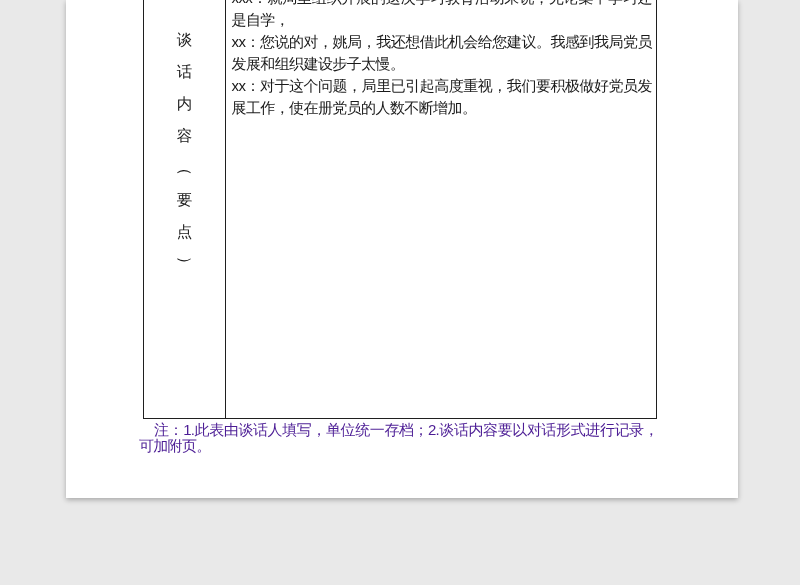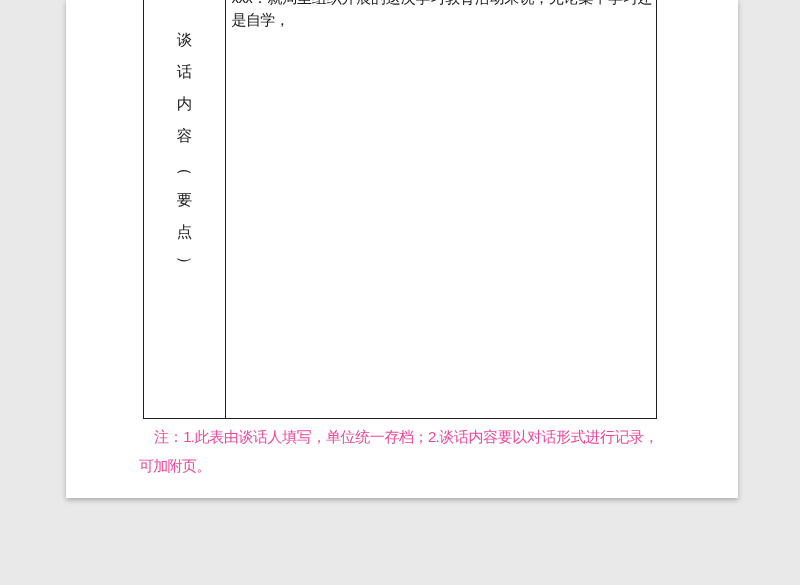--- a/index.html
+++ b/index.html
@@ -67,25 +67,25 @@
     word-break: break-all;
   }
   .content-col p.clipped-first {
     margin-top: -13px;
   }
   .footnote {
     position: absolute;
     left: 73px; top: 422px;
     width: 519px;
     font-size: 15px;
-    line-height: 29px;
+    line-height: 16px;
     letter-spacing: -0.7px;
     text-indent: 15px;
     text-align: justify;
-    color: #ec4899;
+    color: #4c1d95;
     word-break: break-all;
   }
 </style>
 </head>
 <body>
 
 <div class="stage">
   <div class="paper">
 
     <div class="doc-table">
@@ -96,20 +96,22 @@
         <span class="label-char">内</span>
         <span class="label-char">容</span>
         <span class="label-char paren">（</span>
         <span class="label-char">要</span>
         <span class="label-char">点</span>
         <span class="label-char paren">）</span>
       </div>
 
       <div class="content-col">
         <p class="clipped-first">xxx：就局里组织开展的这次学习教育活动来说，无论集中学习还是自学，</p>
+        <p>xx：您说的对，姚局，我还想借此机会给您建议。我感到我局党员发展和组织建设步子太慢。</p>
+        <p>xx：对于这个问题，局里已引起高度重视，我们要积极做好党员发展工作，使在册党员的人数不断增加。</p>
       </div>
 
     </div>
 
     <div class="footnote">注：1.此表由谈话人填写，单位统一存档；2.谈话内容要以对话形式进行记录，可加附页。</div>
 
   </div>
 </div>
 
 </body></html>

